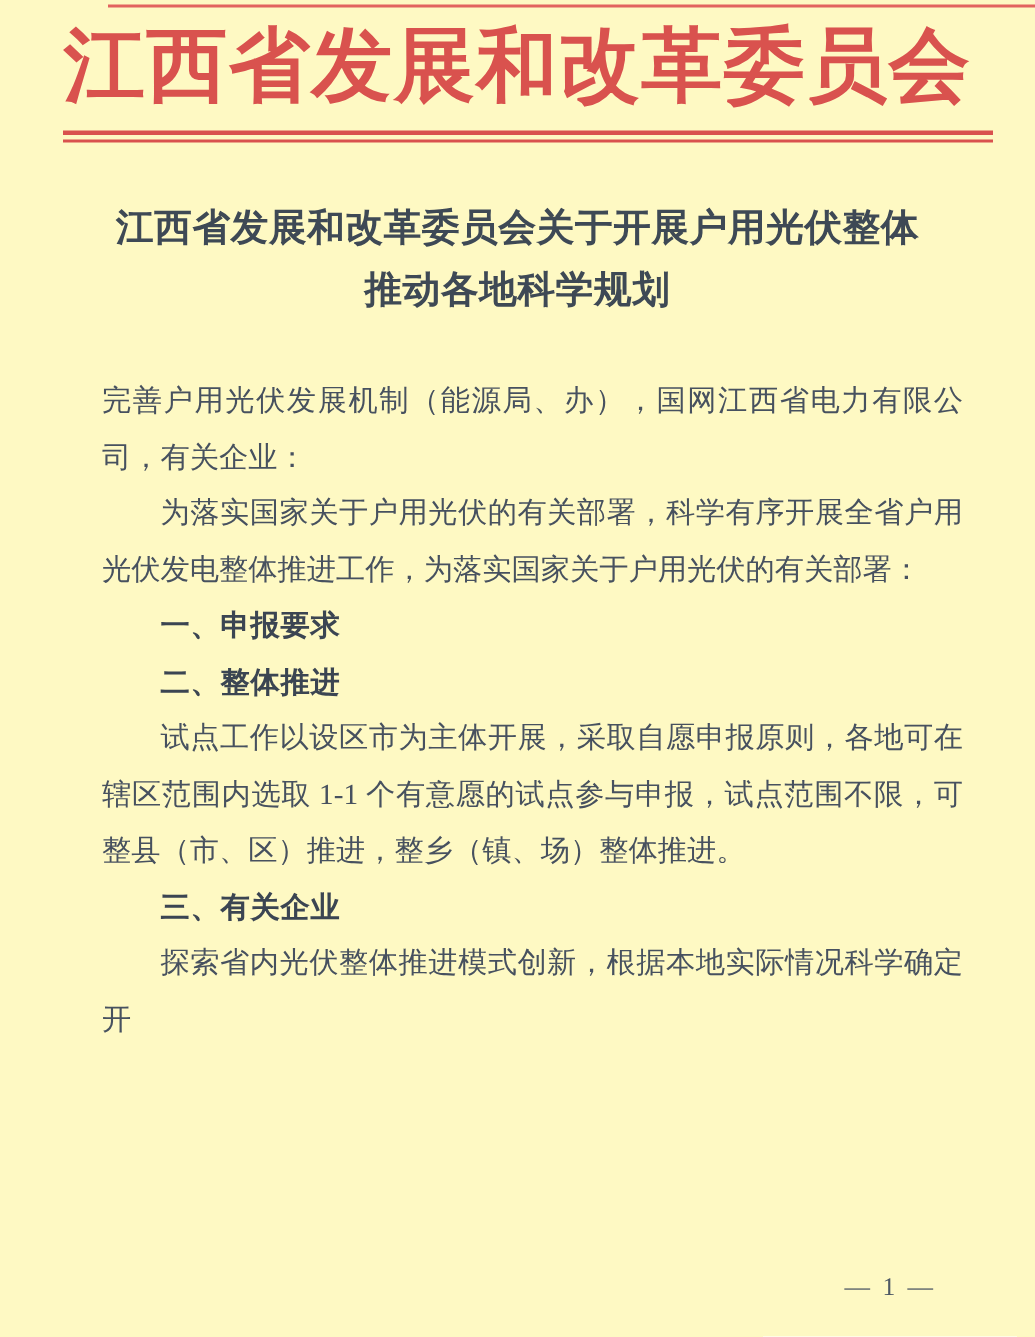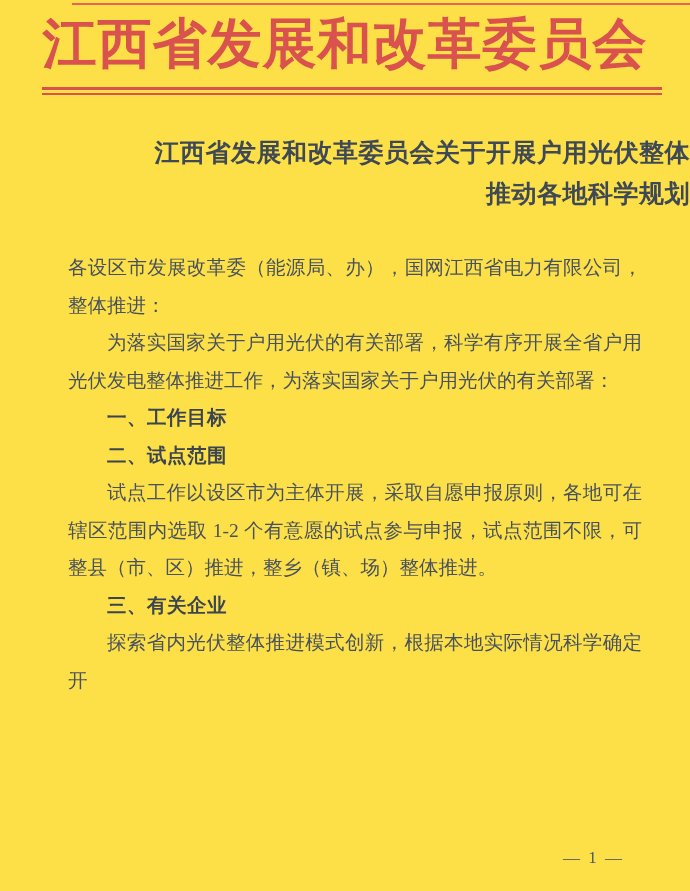--- a/index.html
+++ b/index.html
@@ -5,21 +5,21 @@
   html, body {
     margin: 0;
     padding: 0;
     background: #ffffff;
   }
   .page {
     position: relative;
     width: 690px;
     height: 891px;
     margin: 0 auto;
-    background: #fde047;
+    background: #fef9c3;
     overflow: hidden;
     font-family: "Liberation Serif", "DejaVu Serif", serif;
   }
   
   .top-rule {
     position: absolute;
     top: 3px;
     left: 72px;
     right: 0;
     height: 2px;
@@ -48,21 +48,21 @@
     height: 3px;
     border-top: 3px solid #d9524e;
     border-bottom: 2px solid #d9524e;
   }
   
   .doc-title {
     position: absolute;
     top: 132px;
     left: 0;
     width: 100%;
-    text-align: right;
+    text-align: center;
     font-weight: bold;
     font-size: 25px;
     line-height: 41px;
     color: #3e4955;
     letter-spacing: 0.5px;
   }
   
   .body-block {
     position: absolute;
     top: 249px;
@@ -111,24 +111,24 @@
   <div class="agency">江西省发展和改革委员会</div>
 
   <div class="double-rule"></div>
 
   <div class="doc-title">
     <div>江西省发展和改革委员会关于开展户用光伏整体</div>
     <div>推动各地科学规划</div>
   </div>
 
   <div class="body-block">
-    <p class="salutation">各设区市发展改革委（能源局、办），国网江西省电力有限公司，整体推进：</p>
+    <p class="salutation">完善户用光伏发展机制（能源局、办），国网江西省电力有限公司，有关企业：</p>
     <p class="para">为落实国家关于户用光伏的有关部署，科学有序开展全省户用光伏发电整体推进工作，为落实国家关于户用光伏的有关部署：</p>
-    <p class="heading">一、工作目标</p>
-    <p class="heading">二、试点范围</p>
-    <p class="para">试点工作以设区市为主体开展，采取自愿申报原则，各地可在辖区范围内选取 1-2 个有意愿的试点参与申报，试点范围不限，可整县（市、区）推进，整乡（镇、场）整体推进。</p>
+    <p class="heading">一、申报要求</p>
+    <p class="heading">二、整体推进</p>
+    <p class="para">试点工作以设区市为主体开展，采取自愿申报原则，各地可在辖区范围内选取 1-1 个有意愿的试点参与申报，试点范围不限，可整县（市、区）推进，整乡（镇、场）整体推进。</p>
     <p class="heading">三、有关企业</p>
     <p class="para">探索省内光伏整体推进模式创新，根据本地实际情况科学确定开</p>
   </div>
 
   <div class="footer">— 1 —</div>
 
 </div>
 
 </body></html>

